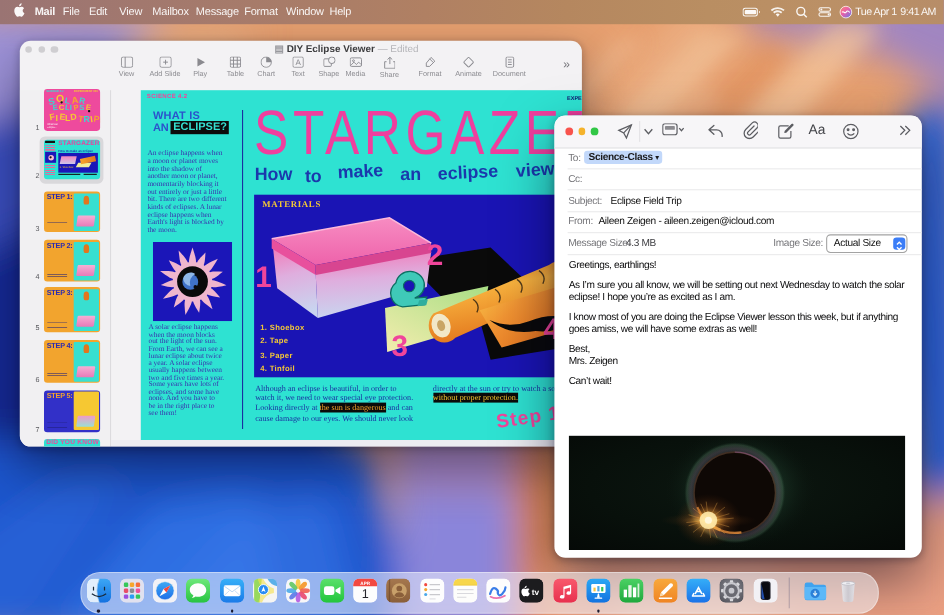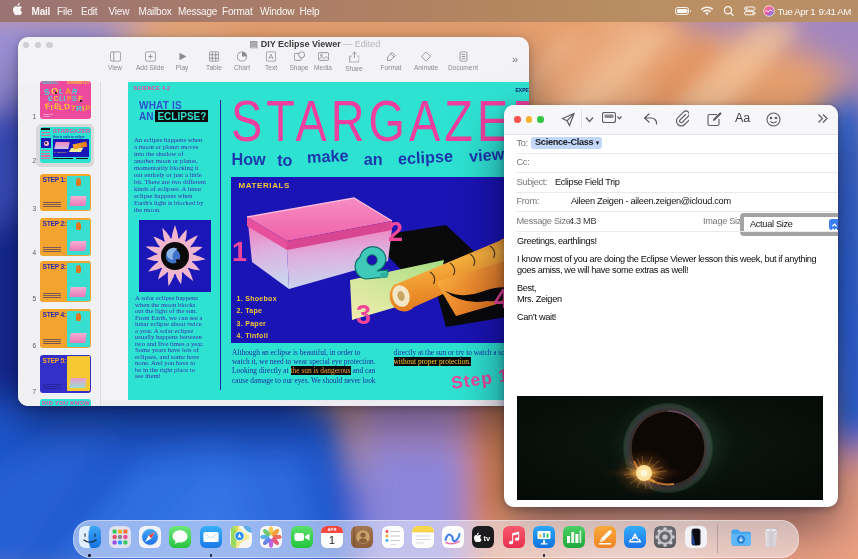--- a/index.html
+++ b/index.html
@@ -170,21 +170,21 @@
     <div id="stargazer" style="position:absolute;left:203px;top:88px;font-size:57px;color:#ef3f9e;letter-spacing:5px;transform:scaleX(0.82);transform-origin:0 0;white-space:nowrap;">STARGAZER</div>
     <div style="position:absolute;left:204px;top:143.5px;font-size:16.2px;font-weight:bold;color:#1b38ac;white-space:nowrap;">
       <span style="display:inline-block;transform:translateY(6px);">How</span>
       <span style="display:inline-block;transform:translateY(7px);margin-left:7px;">to</span>
       <span style="display:inline-block;transform:translateY(3px) rotate(-3deg);margin-left:10px;">make</span>
       <span style="display:inline-block;transform:translateY(6px);margin-left:11px;">an</span>
       <span style="display:inline-block;transform:translateY(4px) rotate(-3deg);margin-left:11px;">eclipse</span>
       <span style="display:inline-block;transform:translateY(1px) rotate(-4deg);margin-left:11px;">viewer!</span>
     </div>
     <div style="position:absolute;left:203.5px;top:176.5px;width:327px;height:166px;background:#1a14b4;"></div>
-    <div style="position:absolute;left:211px;top:180.5px;font-size:8px;font-weight:bold;color:#f3c736;letter-spacing:0.6px;">MATERIALS</div>
+    <div style="position:absolute;left:211px;top:180.5px;font-size:8px;font-weight:bold;color:#f3c736;letter-spacing:0.6px;font-family:Liberation Serif, serif;">MATERIALS</div>
     <svg style="position:absolute;left:203.5px;top:176.5px;" width="327" height="166" viewBox="0 0 327 166">
       <defs>
         <linearGradient id="boxg" x1="0" y1="0" x2="0.15" y2="1">
                 <stop offset="0" stop-color="#f277b6"></stop>
                 <stop offset="0.45" stop-color="#dfaede"></stop>
                 <stop offset="1" stop-color="#c9d4ef"></stop>
               </linearGradient>
         <linearGradient id="lidg" x1="0" y1="0" x2="0" y2="1">
                 <stop offset="0" stop-color="#f78cc2"></stop>
                 <stop offset="1" stop-color="#ee62aa"></stop>
@@ -473,42 +473,43 @@
           <span class="lab">Cc:</span>
         </div>
    <div class="mdiv" style="top:67.8px;"></div>
    <div class="mrow" style="top:68px;">
           <span class="lab">Subject:</span>
           <span class="val" style="left:51px;">Eclipse Field Trip</span>
         </div>
    <div class="mdiv" style="top:87.3px;"></div>
    <div class="mrow" style="top:87.5px;">
           <span class="lab">From:</span>
-          <span class="val" style="left:40px;margin-left:27px;">Aileen Zeigen - aileen.zeigen@icloud.com</span>
+          <span class="val" style="left:40px;">Aileen Zeigen - aileen.zeigen@icloud.com</span>
         </div>
    <div class="mdiv" style="top:106.5px;"></div>
    <div class="mrow" style="top:107px;">
           <span class="lab">Message Size:</span>
           <span class="val" style="left:65px;color:#3c3c40;">4.3 MB</span>
      <span style="position:absolute;left:199px;top:4px;font-size:9.2px;letter-spacing:-0.3px;color:#76767a;">Image Size:</span>
-     <div style="position:absolute;left:236px;top:1.5px;width:72px;height:15px;border:4px solid #a3a3a3;border-radius:4px;background:#fff;padding-left:25px;">
+     <div style="position:absolute;left:247px;top:1.5px;width:72px;height:15px;border:1px solid #a3a3a3;border-radius:4px;background:#fff;">
        <span style="position:absolute;left:6px;top:1.5px;font-size:9.2px;letter-spacing:-0.3px;color:#111;">Actual Size</span>
        <div style="position:absolute;right:1.5px;top:1.5px;width:11px;height:11px;border-radius:3px;background:#3b7df7;">
          <svg width="11" height="11" viewBox="0 0 11 11">
                 <g stroke="#fff" stroke-width="1.2" fill="none">
                   <path d="M3.4 4.2L5.5 2.2 7.6 4.2M3.4 6.8L5.5 8.8 7.6 6.8"></path>
                 </g>
               </svg>
        </div>
      </div>
    </div>
    <div class="mdiv" style="top:126.3px;"></div>
   </div>
   <div id="mbody">
     <p>Greetings, earthlings!</p>
+    <p>As I’m sure you all know, we will be setting out next Wednesday to watch the solar eclipse! I hope you’re as excited as I am.</p>
     <p>I know most of you are doing the Eclipse Viewer lesson this week, but if anything goes amiss, we will have some extras as well!</p>
     <p>Best,<br>Mrs. Zeigen</p>
     <p>Can’t wait!</p>
   </div>
   <div id="meclipse">
    <svg style="position:absolute;left:13px;top:291.5px;" width="306" height="104" viewBox="0 0 306 104">
     <defs>
       <radialGradient id="corona" cx="0.5" cy="0.5" r="0.5">
         <stop offset="0.42" stop-color="#33654a" stop-opacity="0.5"></stop>
         <stop offset="0.58" stop-color="#28503a" stop-opacity="0.28"></stop>

